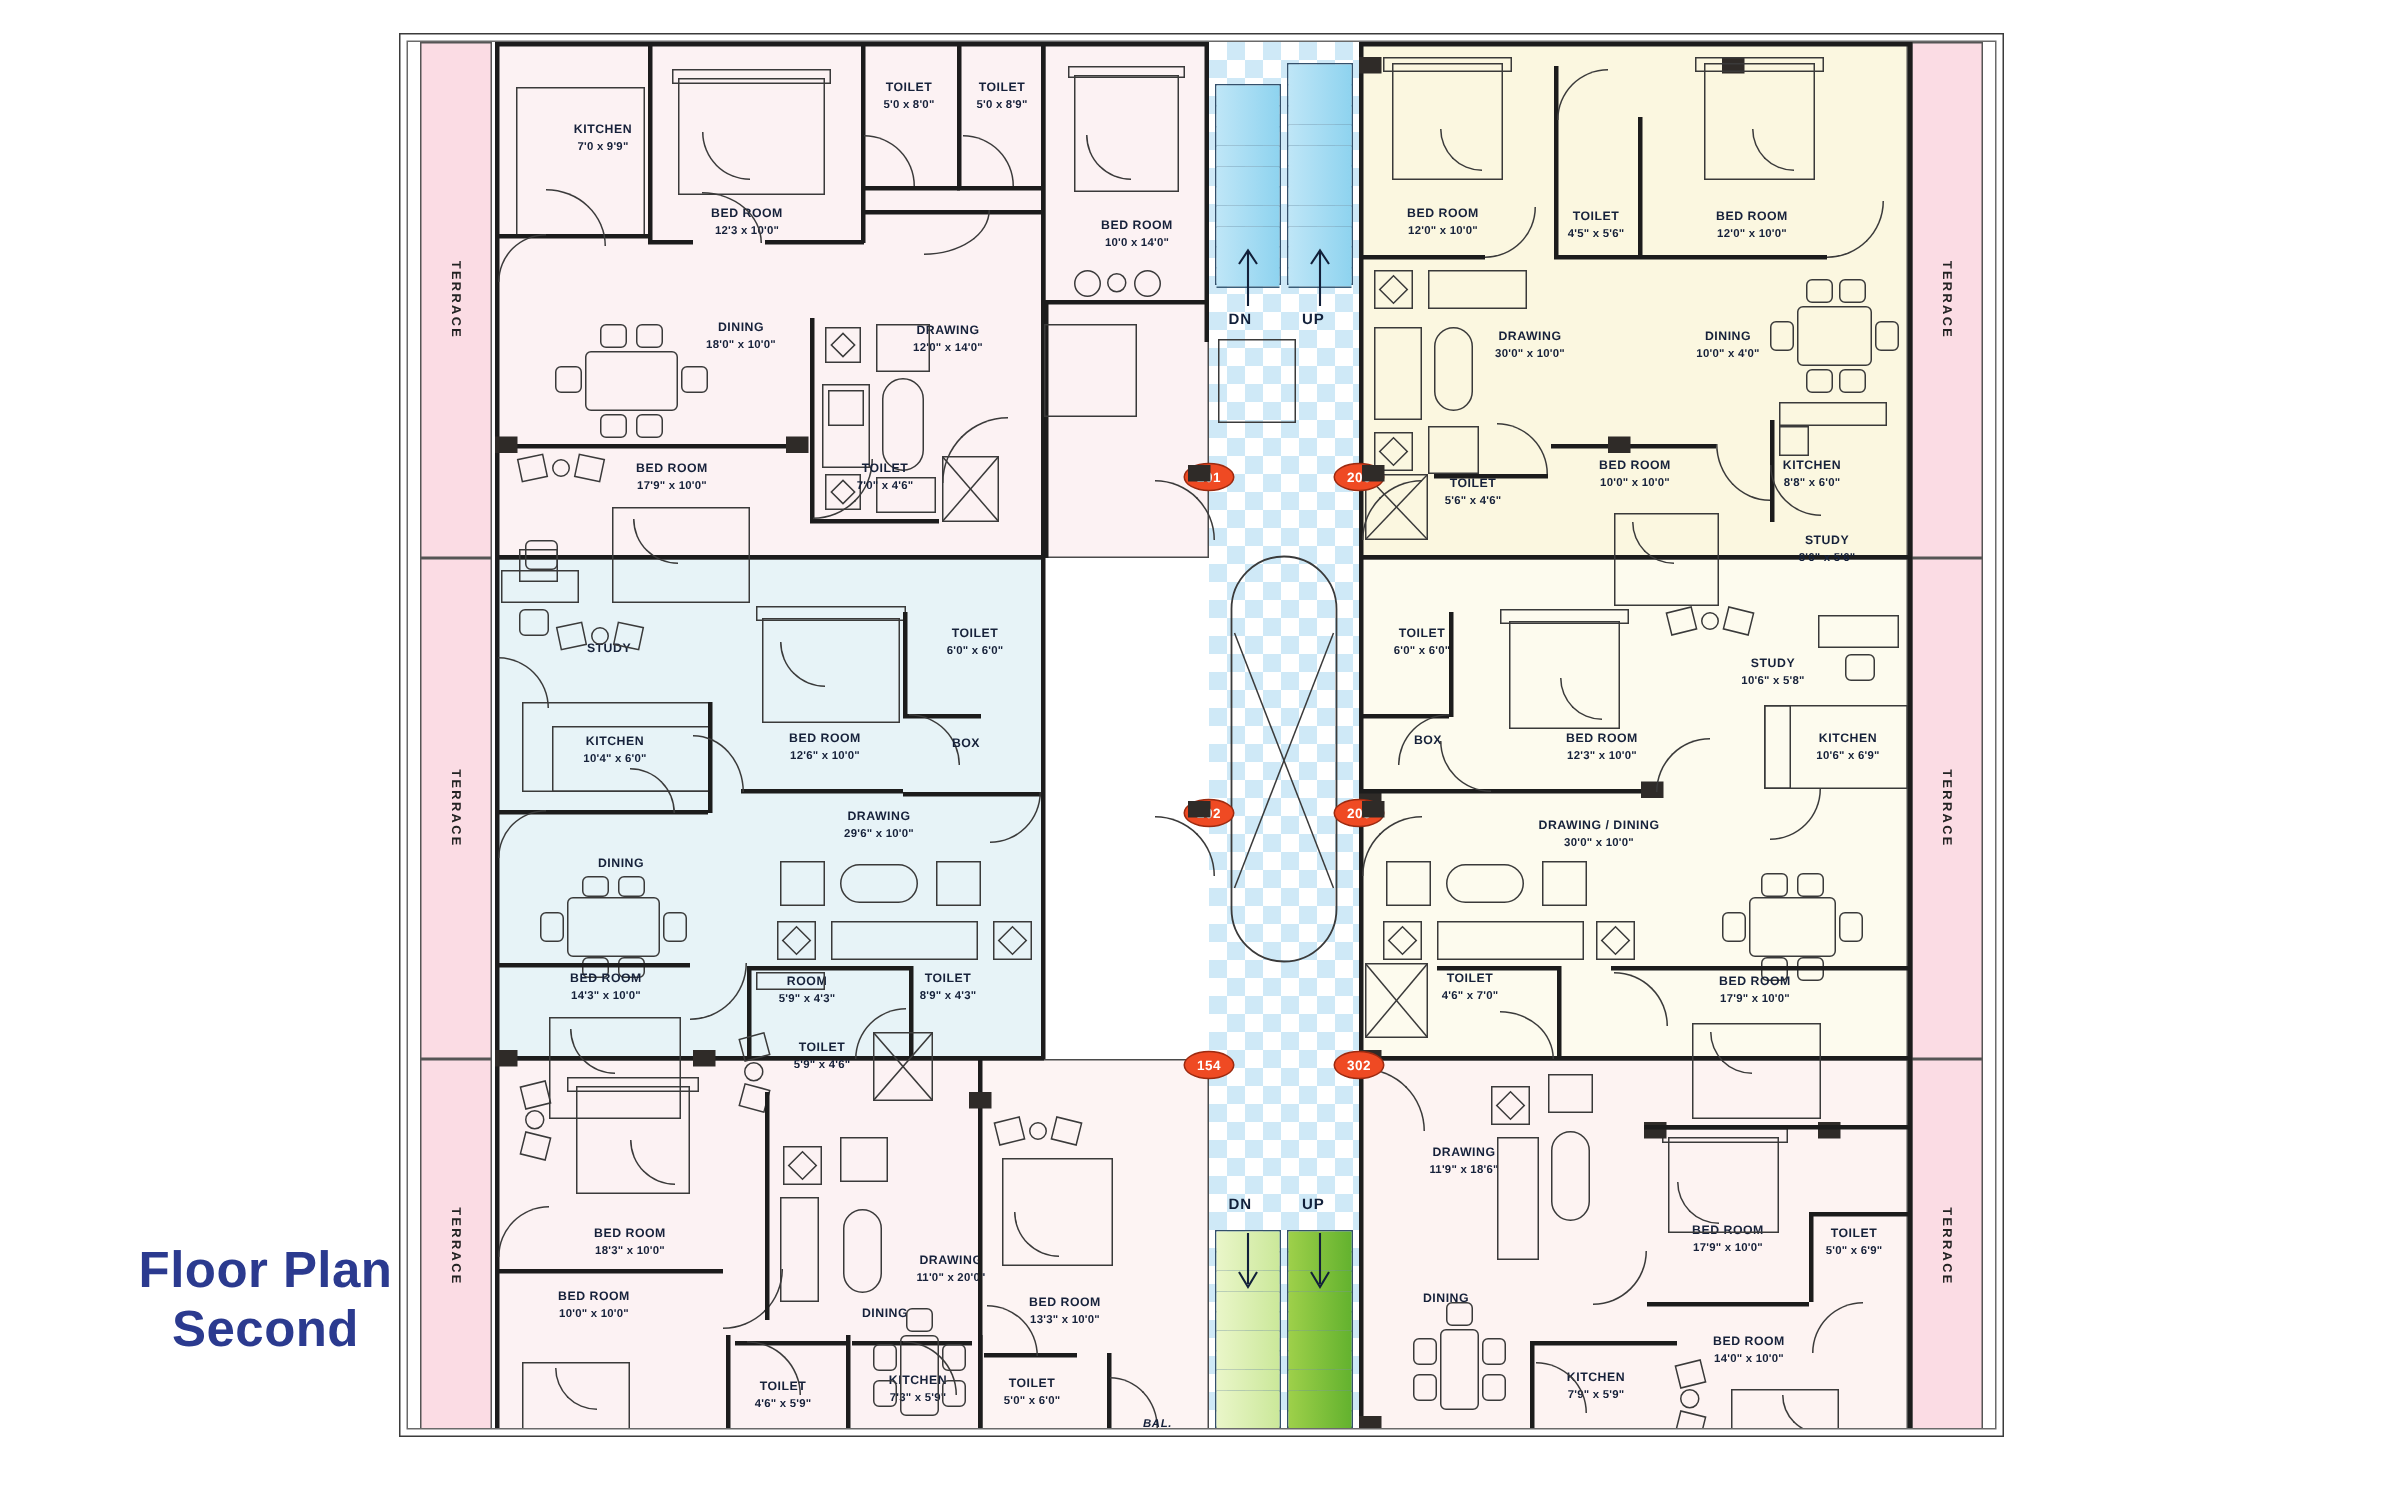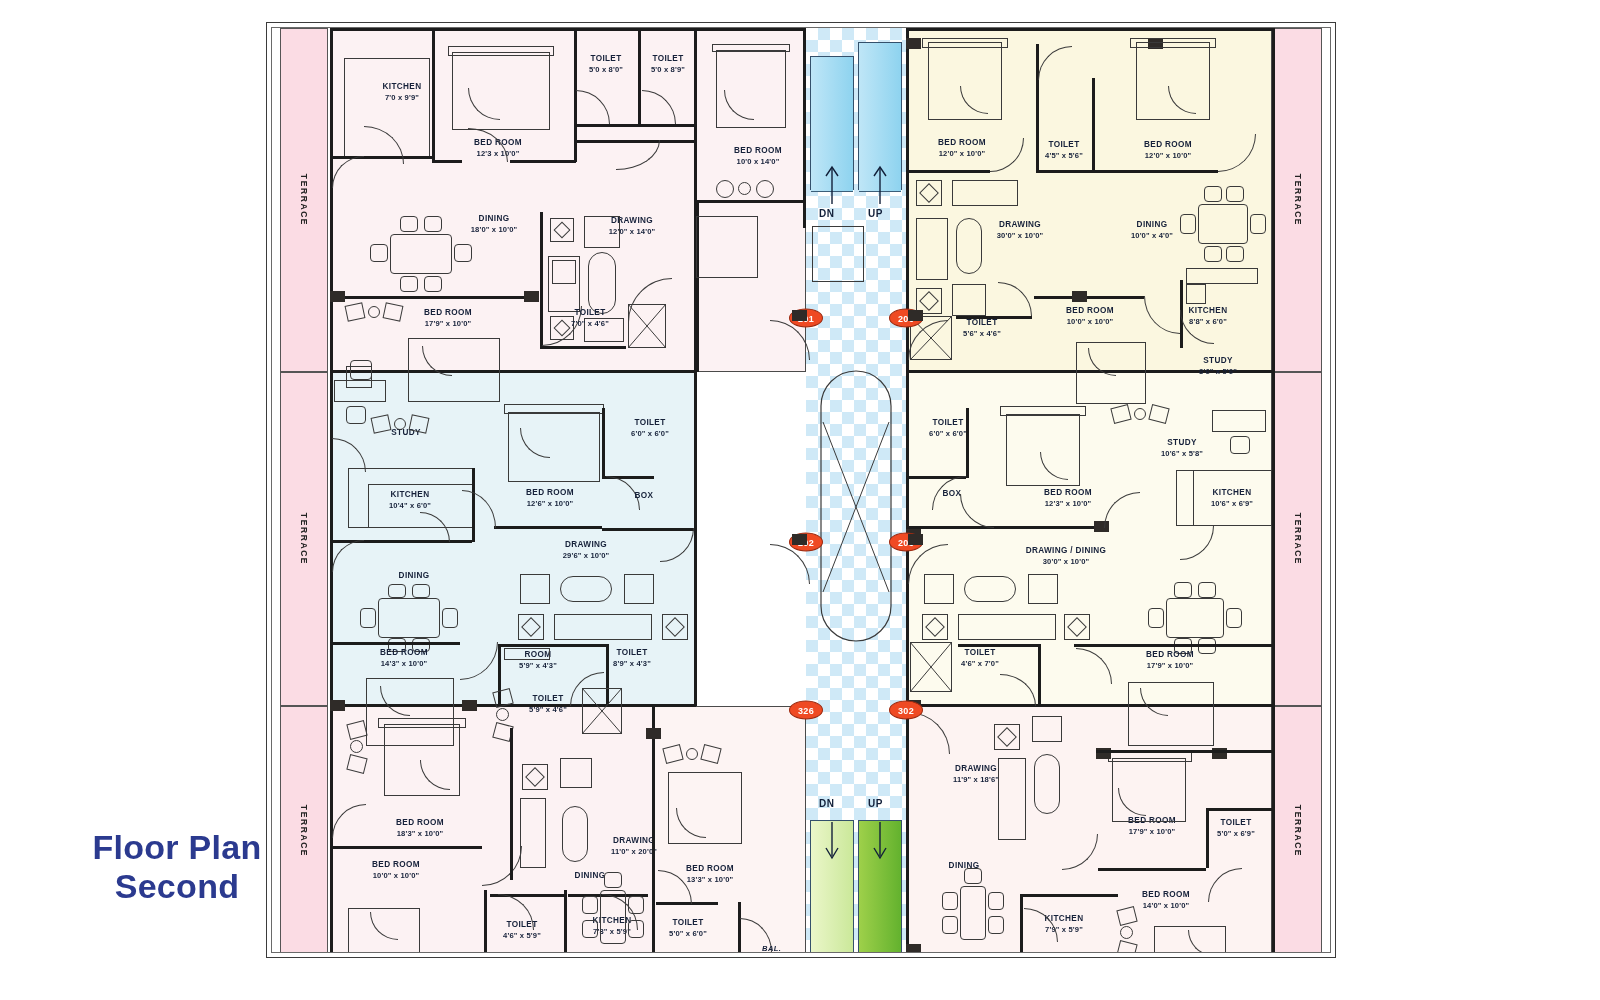--- a/index.html
+++ b/index.html
@@ -767,21 +767,21 @@
       <div id="void">
         <svg viewBox="0 0 72 272" preserveAspectRatio="none">
           <rect x="1" y="1" width="70" height="270" rx="35" ry="35" fill="none" stroke="#3a3a3a" stroke-width="1.2"></rect>
           <line x1="3" y1="52" x2="69" y2="222" stroke="#3a3a3a" stroke-width="1"></line>
           <line x1="69" y1="52" x2="3" y2="222" stroke="#3a3a3a" stroke-width="1"></line>
         </svg>
       </div>
 
       <div class="badge" style="left:534px;top:290px;">201</div>
       <div class="badge" style="left:534px;top:514px;">202</div>
-      <div class="badge" style="left:534px;top:682px;">326</div>
+      <div class="badge" style="left:534px;top:682px;">154</div>
       <div class="badge" style="left:634px;top:682px;">302</div>
       <div class="badge" style="left:634px;top:514px;">205</div>
       <div class="badge" style="left:634px;top:290px;">206</div>
 
       <div class="door d-br" style="left:498px;top:292px;width:40px;height:40px;"></div>
       <div class="door d-bl" style="left:636px;top:292px;width:40px;height:40px;"></div>
       <div class="door d-br" style="left:498px;top:516px;width:40px;height:40px;"></div>
       <div class="door d-bl" style="left:636px;top:516px;width:40px;height:40px;"></div>
       <div class="col" style="left:520px;top:282px;"></div>
       <div class="col" style="left:636px;top:282px;"></div>

